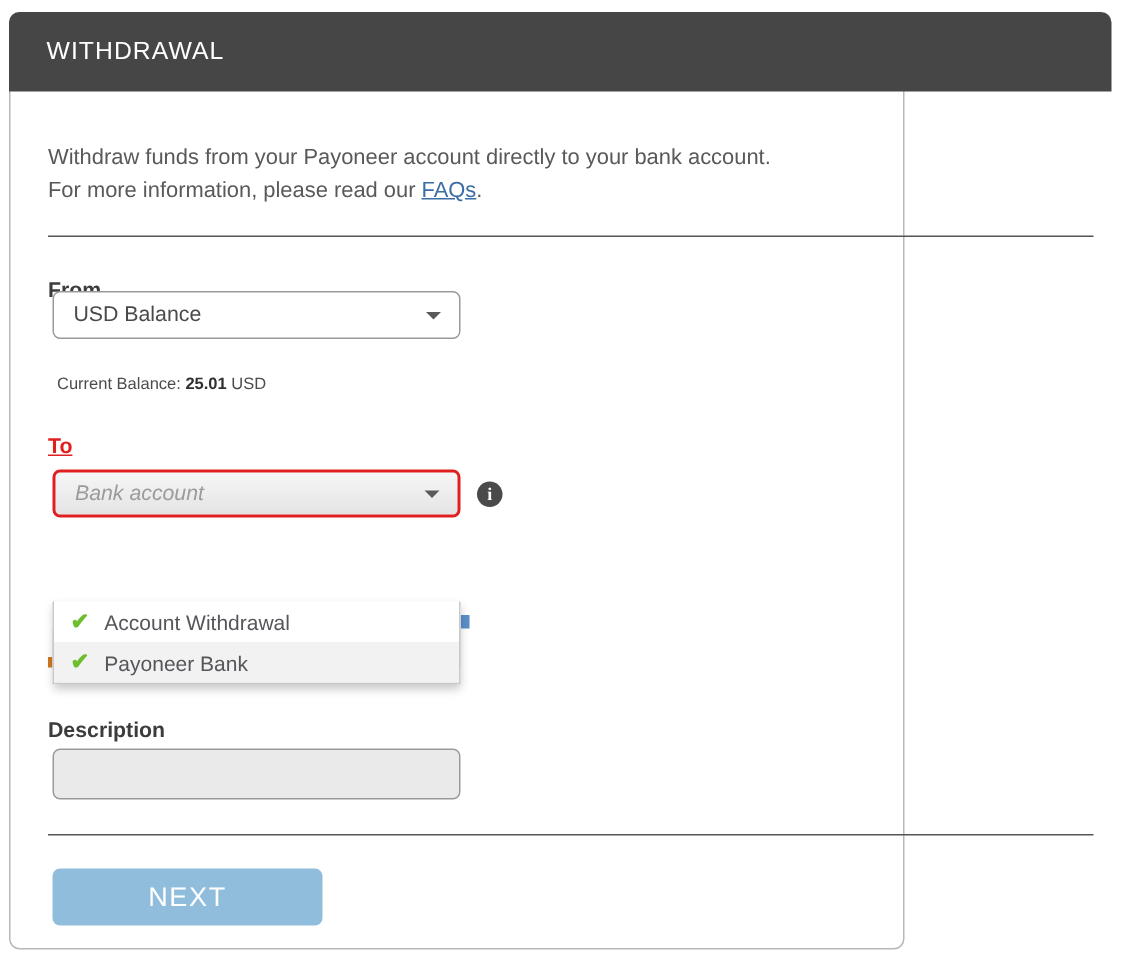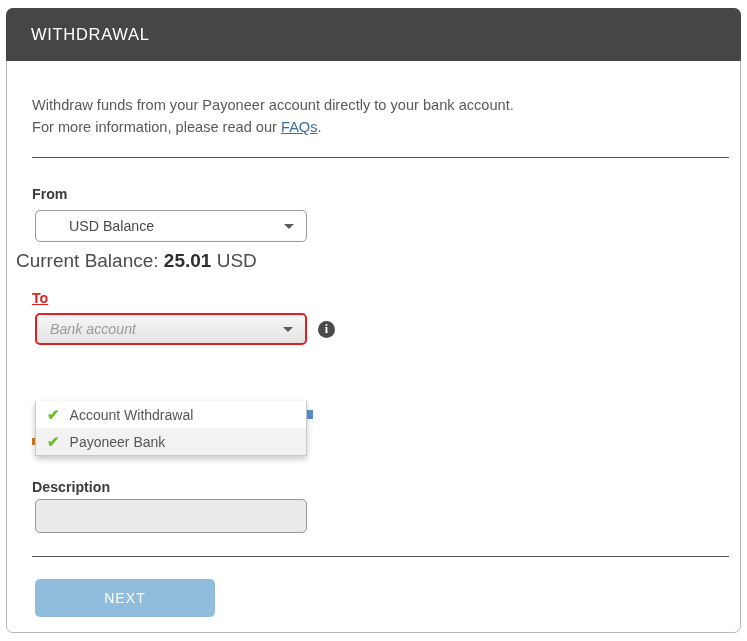--- a/index.html
+++ b/index.html
@@ -15,21 +15,21 @@
     height: 641px;
     overflow: hidden;
     background: #ffffff;
   }
 
   
   .card {
     position: absolute;
     left: 6px;
     top: 8px;
-    width: 735px;
+    width: 597px;
     height: 625px;
     background: #ffffff;
     border: 1px solid #b8b8b8;
     border-radius: 7px;
   }
 
   
   .card-header {
     position: absolute;
     left: -1px;
@@ -133,22 +133,22 @@
     margin-top: -2px;
     width: 0;
     height: 0;
     border-left: 5px solid transparent;
     border-right: 5px solid transparent;
     border-top: 5px solid #5a5a5a;
   }
 
   .balance-line {
     position: absolute;
-    left: 9px;
-    font-size: 19px;
+    left: 31px;
+    font-size: 11px;
     color: #4c4c4c;
     white-space: nowrap;
     text-align: right;
   }
   .balance-line b { font-weight: bold; color: #2f2f2f; }
 
   .text-input {
     position: absolute;
     left: 28px;
     width: 272px;
@@ -228,21 +228,21 @@
   
   .next-button {
     position: absolute;
     left: 28px;
     width: 180px;
     height: 38px;
     background: #90bddb;
     border: none;
     border-radius: 5px;
     color: #ffffff;
-    font-size: 14px;
+    font-size: 18px;
     letter-spacing: 1.1px;
     font-family: "Liberation Sans", sans-serif;
     cursor: pointer;
   }
 </style>
 </head>
 <body>
 
 <div id="screen">
 
@@ -256,21 +256,21 @@
 
       <div class="intro">
         <span class="intro-line">Withdraw funds from your Payoneer account directly to your bank account.</span>
         <span class="intro-line"><span>For more information, please read our </span><a class="faq-link">FAQs</a><span>.</span></span>
       </div>
 
       <div class="divider top"></div>
 
       <div class="field-label" style="top:125px;">From</div>
 
-      <div class="select-box plain" style="top:149px;padding-left:20px;">
+      <div class="select-box plain" style="top:133px;">
         <span class="select-text">USD Balance</span>
         <span class="caret"></span>
       </div>
 
       <div class="balance-line" style="top:189px;">
         <span>Current Balance: </span><b>25.01</b><span> USD</span>
       </div>
 
       <div class="field-label error" style="top:229px;text-decoration:underline;">To</div>
 

